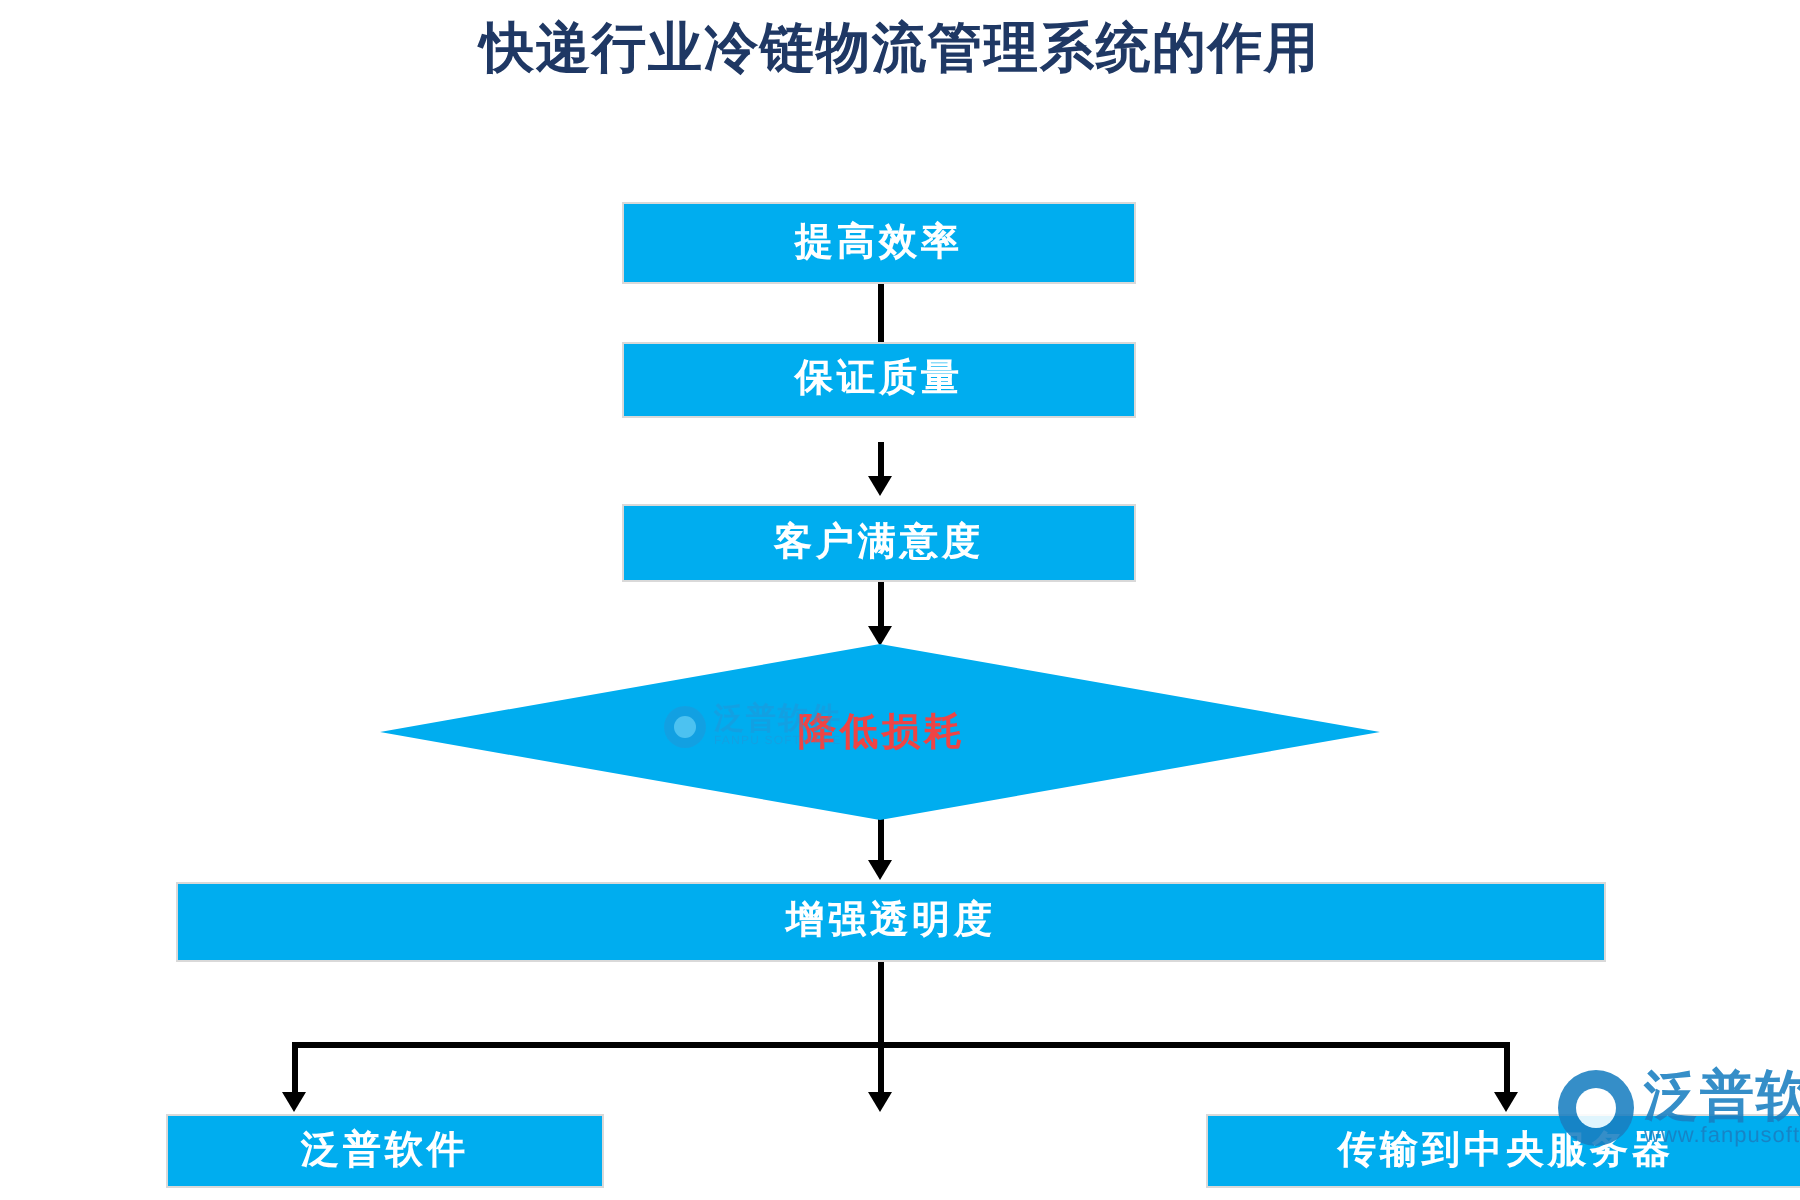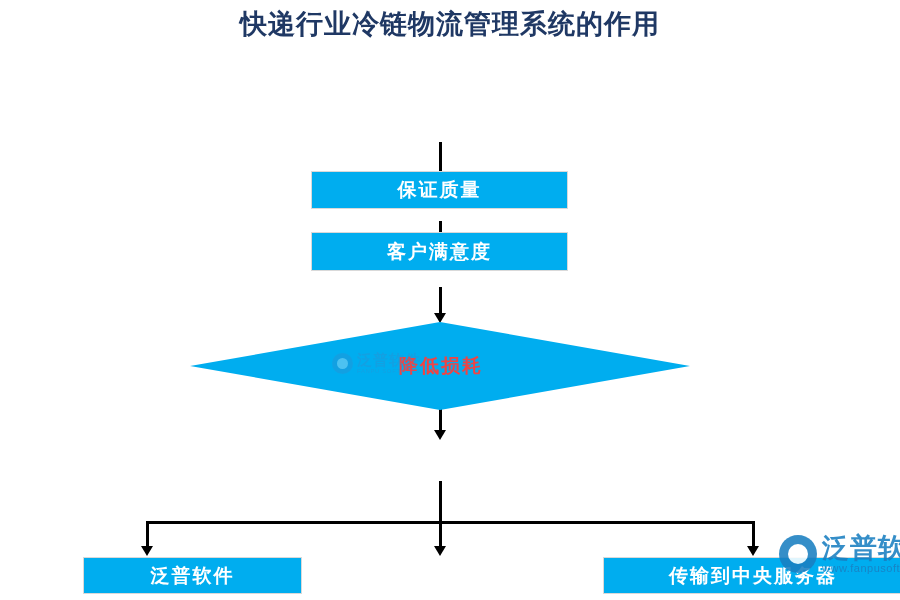--- a/index.html
+++ b/index.html
@@ -56,21 +56,21 @@
 
   .box-text {
     display: block;
     line-height: 1;
     padding-bottom: 1px;
   }
 
   
   #box-efficiency   { left: 311px; top: 101px; width: 257px; height: 41px; }
   #box-quality      { left: 311px; top: 171px; width: 257px; height: 38px; }
-  #box-satisfaction { left: 311px; top: 232px; width: 257px; height: 39px; }
+  #box-satisfaction { left: 311px; top: 252px; width: 257px; height: 39px; }
   #box-transparency { left: 88px;  top: 441px; width: 715px; height: 40px; }
 
   #box-realtime     { left: 83px;  top: 557px; width: 219px; height: 37px; }
   #box-cargo        { left: 312px; top: 557px; width: 256px; height: 37px; }
   #box-server       { left: 603px; top: 557px; width: 300px; height: 37px; }
 
   
   #diamond-wrap {
     position: absolute;
     left: 190px;
@@ -200,20 +200,23 @@
     font-size: 11px; color: #1a7fc1; letter-spacing: 0.5px; margin-top: 1px;
   }
 </style>
 </head>
 <body>
 
 <div id="canvas">
 
   <div class="title">快递行业冷链物流管理系统的作用</div>
 
+  <div class="box" id="box-efficiency">
+    <span class="box-text">提高效率</span>
+  </div>
 
   <div class="connector">
     <div class="vline" style="left:439px; top:142px; height:31px;"></div>
     <div class="arrowhead" style="left:434px; top:172px;"></div>
   </div>
 
   <div class="box" id="box-quality">
     <span class="box-text">保证质量</span>
   </div>
 
@@ -244,20 +247,23 @@
       <span class="wm-main">泛普软件</span>
       <span class="wm-sub">FANPU SOFTWARE</span>
     </span>
   </div>
 
   <div class="connector">
     <div class="vline" style="left:439px; top:408px; height:23px;"></div>
     <div class="arrowhead" style="left:434px; top:430px;"></div>
   </div>
 
+  <div class="box" id="box-transparency">
+    <span class="box-text">增强透明度</span>
+  </div>
 
   <div class="connector">
 
     <div class="vline" style="left:439px; top:481px; height:42px;"></div>
 
     <div class="hline" style="left:147px; top:521px; width:608px;"></div>
 
     <div class="vline" style="left:146px; top:521px; height:27px;"></div>
     <div class="arrowhead" style="left:141px; top:546px;"></div>
 

